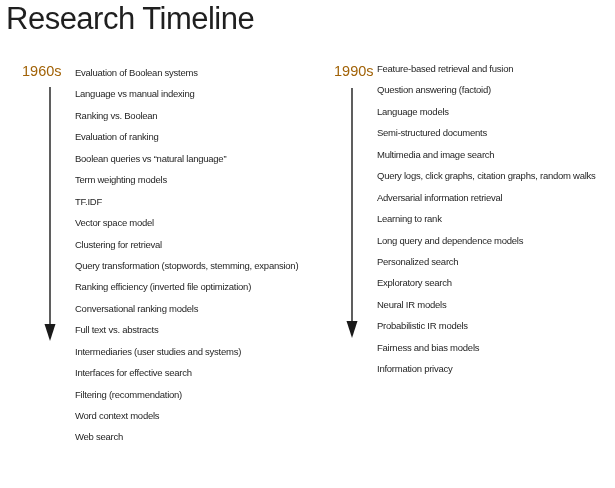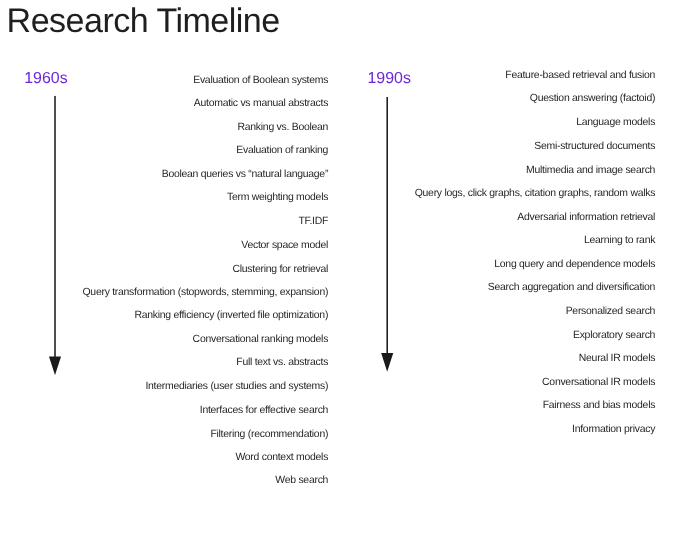--- a/index.html
+++ b/index.html
@@ -29,37 +29,36 @@
     font-weight: 400;
     letter-spacing: -0.5px;
     color: #1f1f1f;
     white-space: nowrap;
     text-align: right;
   }
   .era {
     position: absolute;
     font-size: 14.5px;
     line-height: 17px;
-    color: #6d28d9;
+    color: #a16207;
     white-space: nowrap;
   }
   .era-left  { left: 22px;  top: 63px; }
   .era-right { left: 322px; top: 63px; margin-left: 12px; }
   .arrow {
     position: absolute;
   }
   .arrow-left  { left: 43px;  top: 87px; }
   .arrow-right { left: 345px; top: 88px; }
   .items {
     position: absolute;
     font-size: 9.5px;
     letter-spacing: -0.25px;
     color: #262626;
     white-space: nowrap;
-    text-align: right;
   }
   .items-left  { left: 75px;  top: 62px; }
   .items-right { left: 377px; top: 58px; }
   .timeline-item {
     height: 21.45px;
     line-height: 21.45px;
   }
 </style>
 </head>
 <body>
@@ -70,21 +69,21 @@
 
   <div class="era era-left">1960s</div>
 
   <svg class="arrow arrow-left" width="14" height="254" viewBox="0 0 14 254" aria-hidden="true">
     <line x1="7" y1="0" x2="7" y2="239" stroke="#1a1a1a" stroke-width="1.4"></line>
     <polygon points="1.5,237 12.5,237 7,254" fill="#1a1a1a"></polygon>
   </svg>
 
   <div class="items items-left" id="items-0">
       <div class="timeline-item">Evaluation of Boolean systems</div>
-      <div class="timeline-item">Automatic vs manual abstracts</div>
+      <div class="timeline-item">Language vs manual indexing</div>
       <div class="timeline-item">Ranking vs. Boolean</div>
       <div class="timeline-item">Evaluation of ranking</div>
       <div class="timeline-item">Boolean queries vs “natural language”</div>
       <div class="timeline-item">Term weighting models</div>
       <div class="timeline-item">TF.IDF</div>
       <div class="timeline-item">Vector space model</div>
       <div class="timeline-item">Clustering for retrieval</div>
       <div class="timeline-item">Query transformation (stopwords, stemming, expansion)</div>
       <div class="timeline-item">Ranking efficiency (inverted file optimization)</div>
       <div class="timeline-item">Conversational ranking models</div>
@@ -106,22 +105,21 @@
   <div class="items items-right" id="items-1">
       <div class="timeline-item">Feature-based retrieval and fusion</div>
       <div class="timeline-item">Question answering (factoid)</div>
       <div class="timeline-item">Language models</div>
       <div class="timeline-item">Semi-structured documents</div>
       <div class="timeline-item">Multimedia and image search</div>
       <div class="timeline-item">Query logs, click graphs, citation graphs, random walks</div>
       <div class="timeline-item">Adversarial information retrieval</div>
       <div class="timeline-item">Learning to rank</div>
       <div class="timeline-item">Long query and dependence models</div>
-      <div class="timeline-item">Search aggregation and diversification</div>
       <div class="timeline-item">Personalized search</div>
       <div class="timeline-item">Exploratory search</div>
       <div class="timeline-item">Neural IR models</div>
-      <div class="timeline-item">Conversational IR models</div>
+      <div class="timeline-item">Probabilistic IR models</div>
       <div class="timeline-item">Fairness and bias models</div>
       <div class="timeline-item">Information privacy</div>
     </div>
 
 </div>
 
 </body></html>

